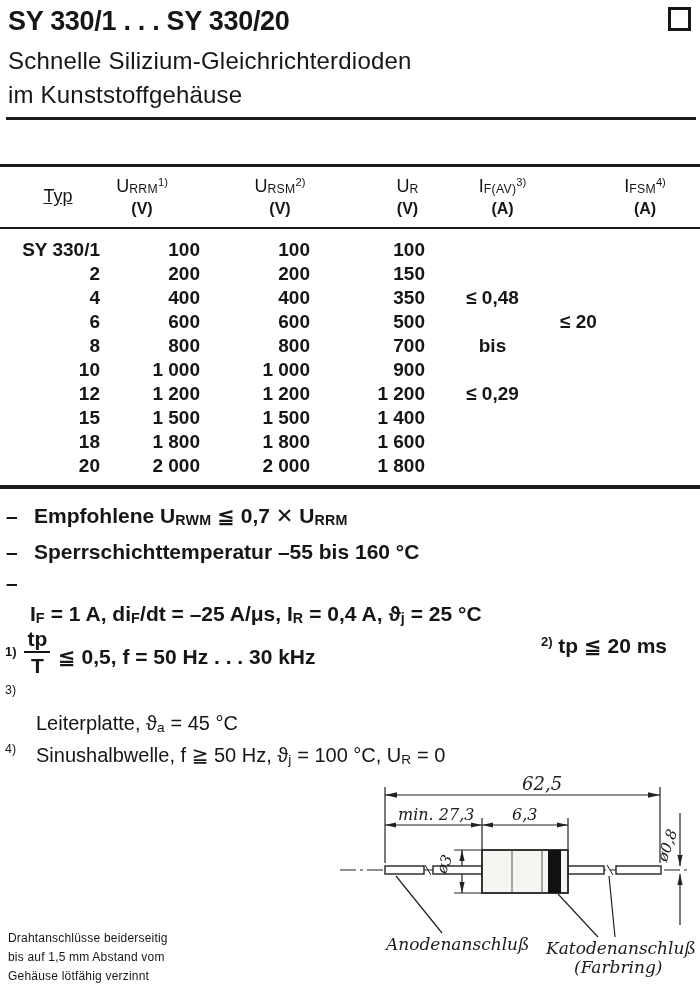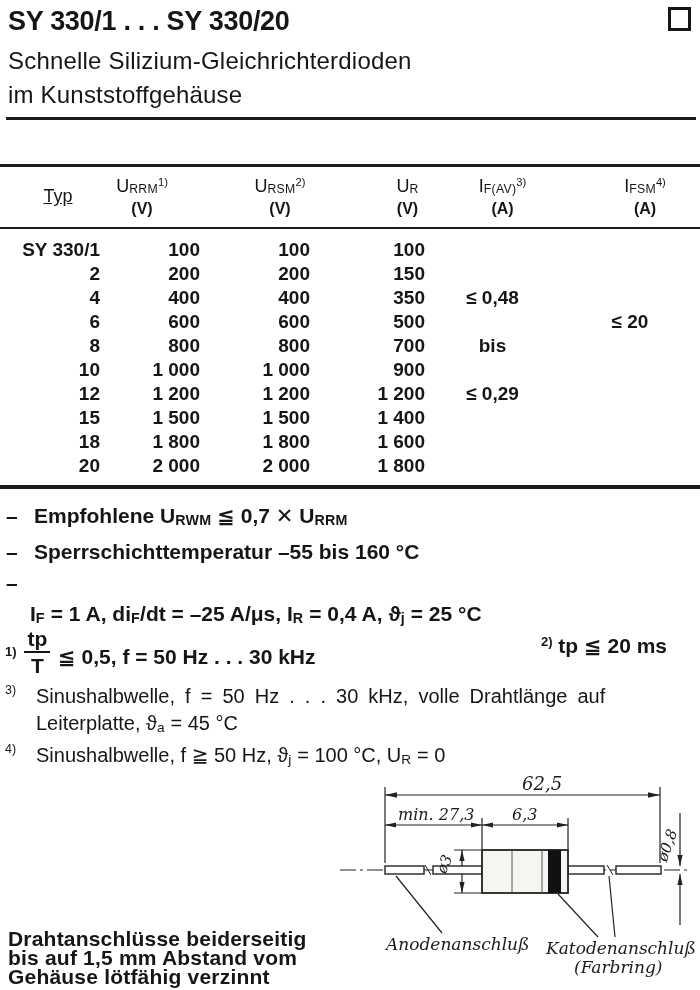--- a/index.html
+++ b/index.html
@@ -53,21 +53,21 @@
     height:24px;line-height:24px;padding:0;
     font-size:19px;font-weight:700;white-space:nowrap;
   }
   tbody tr:first-child td{padding-top:9px;}
   tbody tr:last-child td{padding-bottom:7px;}
   td:nth-child(1){text-align:right;padding-right:22px;}
   td:nth-child(2){text-align:right;padding-right:45px;}
   td:nth-child(3){text-align:right;padding-right:25px;}
   td:nth-child(4){text-align:right;padding-right:15px;}
   td:nth-child(5){text-align:center;padding-left:16px;}
-  td:nth-child(6){text-align:center;padding-right:30px;}
+  td:nth-child(6){padding-right:30px;}
   
   .sub{font-size:68%;vertical-align:-0.12em;letter-spacing:0.3px;}
   .sup{font-size:62%;vertical-align:0.55em;}
   .frac{display:inline-block;text-align:center;vertical-align:-0.45em;line-height:1;margin:0 2px;}
   .frac .num{display:block;border-bottom:2px solid #161616;padding:0 3px 2px;line-height:1;}
   .frac .den{display:block;padding-top:2px;line-height:1;}
   
   .notes{position:absolute;left:6px;top:500px;font-size:21px;font-weight:700;}
   .note{display:flex;line-height:31px;}
   .note .marker{width:28px;flex:0 0 28px;}
@@ -84,21 +84,21 @@
   .fn3{top:683px;width:695px;}
   .fn3 .l1{word-spacing:4.5px;}
   .fn4{top:742px;}
   .fn .body{line-height:27px;}
   
   .diagram{position:absolute;left:330px;top:773px;}
   .dimlabel{font-family:"DejaVu Serif","Liberation Serif",serif;font-style:italic;fill:#1b1b1b;}
   
   .footer-note{
     position:absolute;left:8px;top:929px;
-    font-size:21px;font-weight:700;line-height:19px;letter-spacing:0.2px;
+    font-size:12px;font-weight:400;line-height:19px;letter-spacing:0.2px;
   }
 </style>
 </head>
 <body>
 
 <div class="page">
 
   <div class="title">SY 330/1 . . . SY 330/20</div>
   <div class="corner-square"></div>
   <div class="subtitle">
@@ -228,21 +228,21 @@
       </div>
   </div>
 
   <div class="fn-row1">
     <span><span class="sup">1)</span><span>  </span><span class="frac"><span class="num">tp</span><span class="den">T</span></span><span> ≦ 0,5,  f = 50 Hz . . . 30 kHz</span></span>
     <span class="fn1-right"><span class="sup">2)</span><span>  tp ≦ 20 ms</span></span>
   </div>
   <div class="fn fn3">
     <span class="marker"><span class="sup">3)</span></span>
     <span class="body">
-      <span class="l1"><span>Sinushalbwelle,  f = 50 Hz . . . 30 kHz,  volle  Drahtlänge  auf</span></span><br>
+      <br>
       <span><span>Leiterplatte, ϑ</span><span class="sub">a</span><span> = 45 °C</span></span>
     </span>
   </div>
   <div class="fn fn4">
     <span class="marker"><span class="sup">4)</span></span>
     <span class="body"><span>Sinushalbwelle, f ≧ 50 Hz,  ϑ</span><span class="sub">j</span><span> = 100 °C,  U</span><span class="sub">R</span><span> = 0</span></span>
   </div>
 
   <svg class="diagram" width="370" height="215" viewBox="0 0 370 215">
     <g stroke="#222" stroke-width="1.2" fill="none">

